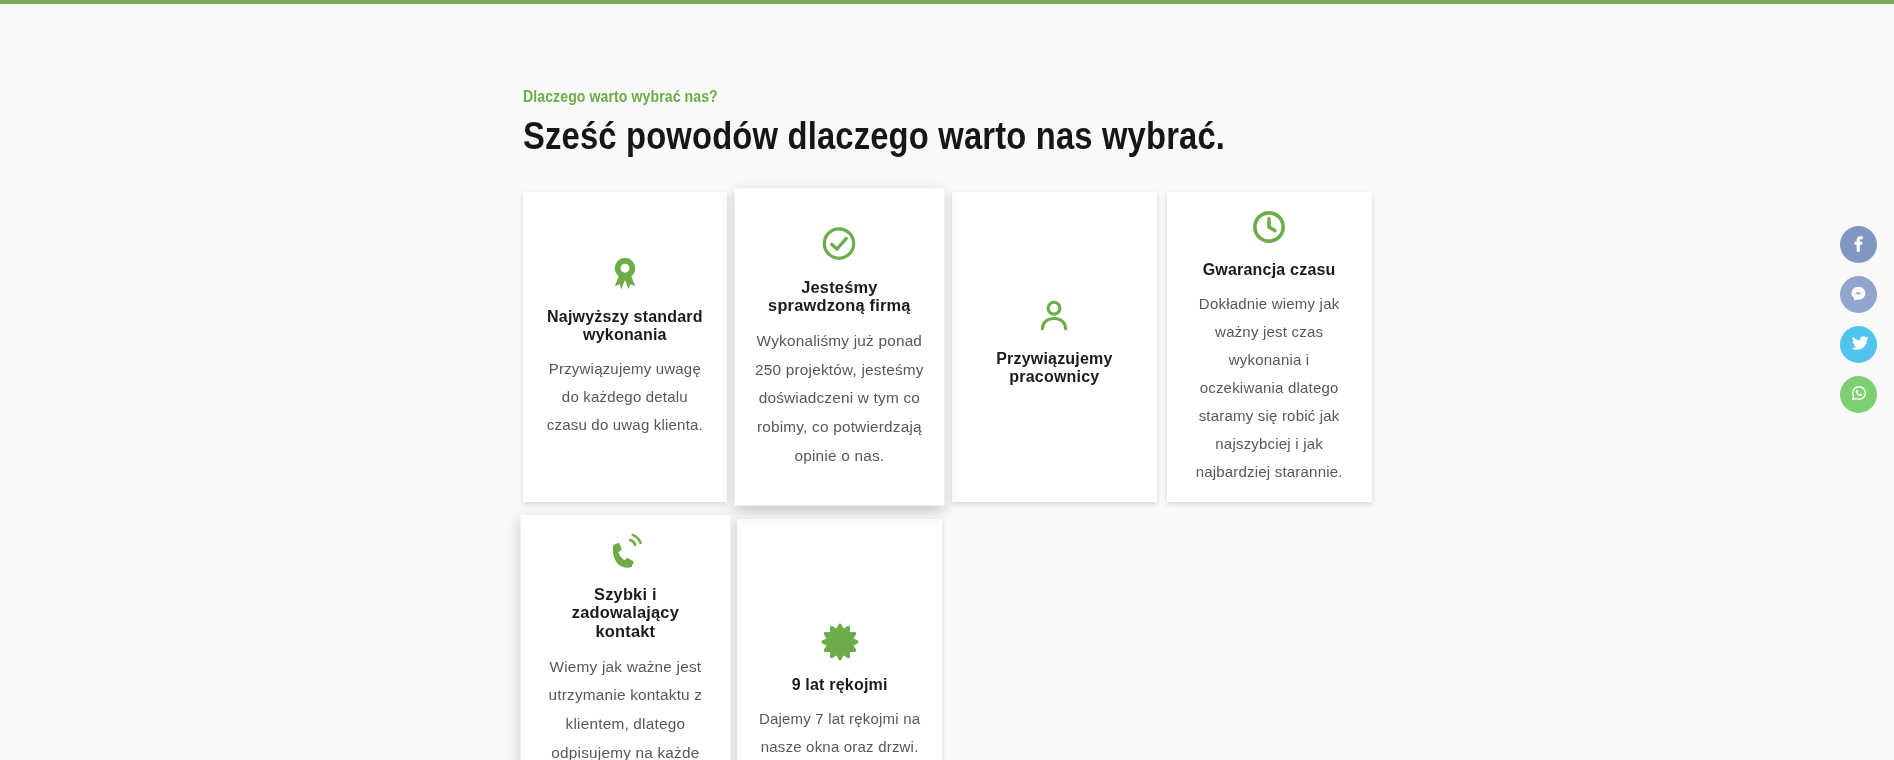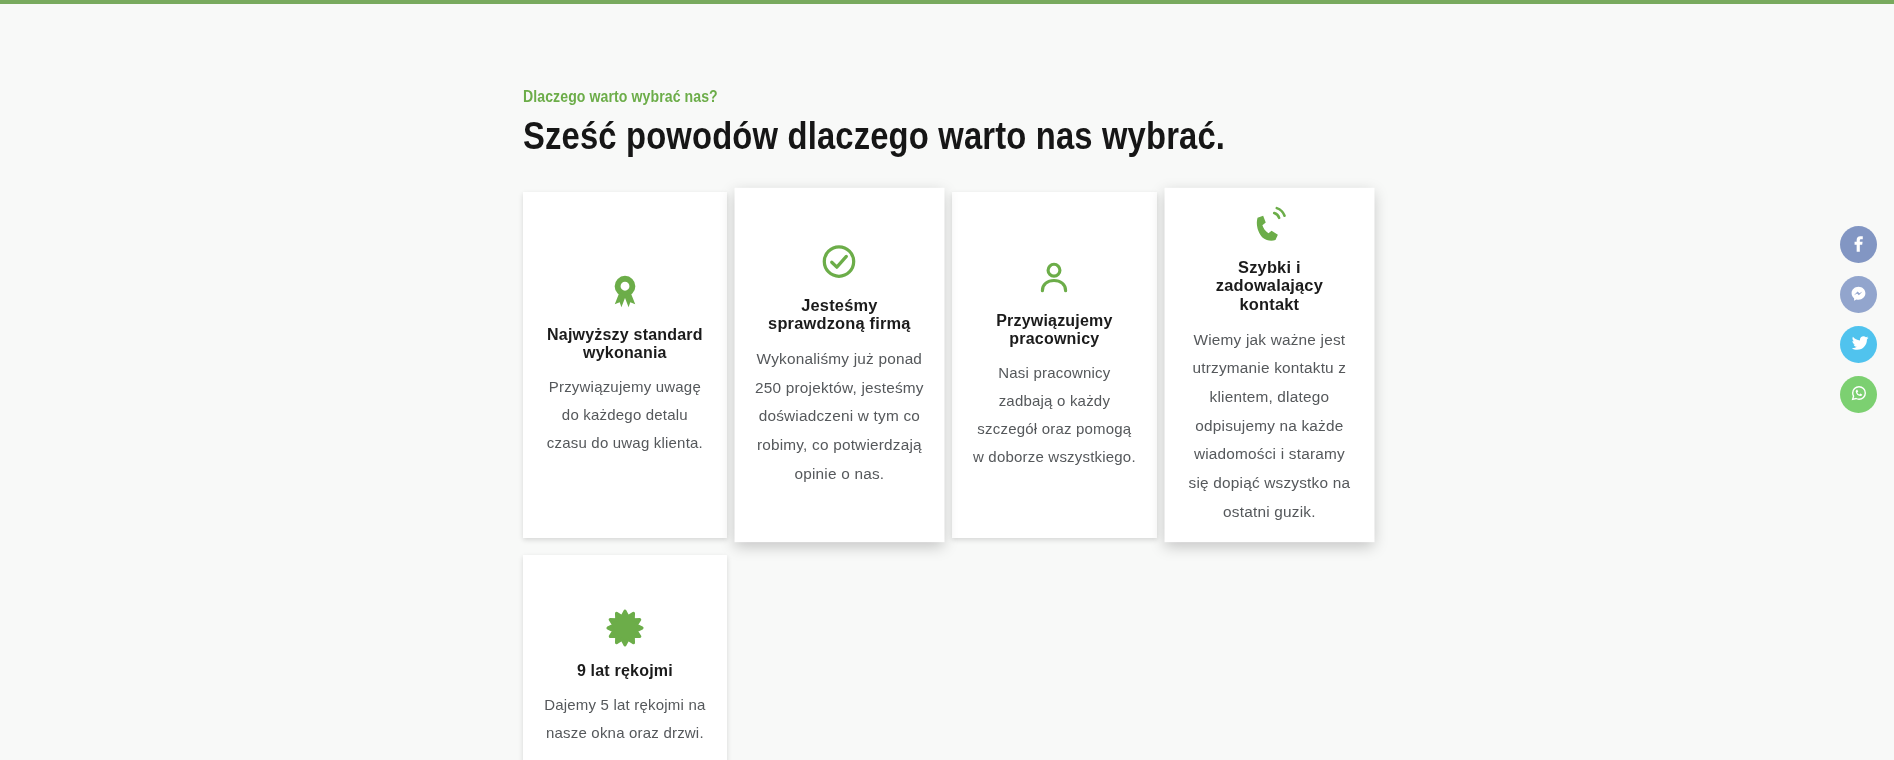--- a/index.html
+++ b/index.html
@@ -129,44 +129,53 @@
     </div>
 
     <div class="card row1">
       <span class="card-icon">
         <svg width="38" height="38" viewBox="0 0 36 36">
           <circle cx="18" cy="10.6" r="5.6" fill="none" stroke="#6cad49" stroke-width="3"></circle>
           <path d="M7 30 c0-6.2 5-9.6 11-9.6 s11 3.4 11 9.6" fill="none" stroke="#6cad49" stroke-width="3" stroke-linecap="round"></path>
         </svg>
       </span>
       <h3 class="card-title">Przywiązujemy pracownicy</h3>
-      <p class="card-body">Nasi pracownicy zadbają o każdy szczegół oraz pomogą w doborze wszystkiego.</p>
-    </div>
-
+    </div>
+
+    <div class="card row2">
+      <span class="card-icon">
+        <svg width="38" height="38" viewBox="0 0 36 36">
+          <circle cx="18" cy="18" r="13.4" fill="none" stroke="#6cad49" stroke-width="3.4"></circle>
+          <path d="M18 10.2 V18 L23.6 21.4" fill="none" stroke="#6cad49" stroke-width="3.4" stroke-linecap="round" stroke-linejoin="round"></path>
+        </svg>
+      </span>
+      <h3 class="card-title">Gwarancja czasu</h3>
+      <p class="card-body">Dokładnie wiemy jak ważny jest czas wykonania i oczekiwania dlatego staramy się robić jak najszybciej i jak najbardziej starannie.</p>
+    </div>
 
     <div class="card row2 featured">
       <span class="card-icon">
         <svg width="38" height="38" viewBox="0 0 36 36">
           <path d="M12.2 31 C7.6 26.4 5.6 18.6 7.4 12.4 L12.6 10.6 L15 17 L11.9 19.4 C12.9 22.4 14.6 24.9 17.5 26.8 L20.4 24.6 L26.2 28.2 L24 33.2 C20.2 34.2 15.6 33.8 12.2 31 Z" fill="#6cad49"></path>
           <path d="M22.8 8.2 a7 7 0 0 1 4.6 4.4" fill="none" stroke="#6cad49" stroke-width="2.4" stroke-linecap="round"></path>
           <path d="M25.2 3.6 a11.5 11.5 0 0 1 7.2 7" fill="none" stroke="#6cad49" stroke-width="2.4" stroke-linecap="round"></path>
         </svg>
       </span>
       <h3 class="card-title">Szybki i zadowalający kontakt</h3>
       <p class="card-body">Wiemy jak ważne jest utrzymanie kontaktu z klientem, dlatego odpisujemy na każde wiadomości i staramy się dopiąć wszystko na ostatni guzik.</p>
     </div>
 
     <div class="card row2">
       <span class="card-icon">
         <svg width="38" height="38" viewBox="0 0 36 36">
           <polygon fill="#6cad49" stroke="#6cad49" stroke-width="3" stroke-linejoin="round" points="34,18 28.6,20.8 31.9,26 25.8,25.8 26,31.9 20.8,28.6 18,34 15.2,28.6 10,31.9 10.2,25.8 4.1,26 7.4,20.8 2,18 7.4,15.2 4.1,10 10.2,10.2 10,4.1 15.2,7.4 18,2 20.8,7.4 26,4.1 25.8,10.2 31.9,10 28.6,15.2"></polygon>
         </svg>
       </span>
       <h3 class="card-title">9 lat rękojmi</h3>
-      <p class="card-body">Dajemy 5 lat rękojmi na nasze okna oraz drzwi.</p>
+      <p class="card-body">Dajemy 7 lat rękojmi na nasze okna oraz drzwi.</p>
     </div>
 
   </div>
 </main>
 
 <nav class="social-rail">
   <button class="social-btn" style="background: rgb(130, 150, 195);">
     <span>
       <svg width="21" height="21" viewBox="0 0 24 24">
         <path fill="#ffffff" d="M14.6 7.1h2.3V3.6h-2.9c-2.6 0-4.1 1.7-4.1 4.3v2.2H7.5v3.4h2.4v7.9h3.6v-7.9h2.7l.5-3.4h-3.2V8.3c0-.8.4-1.2 1.1-1.2z"></path>

